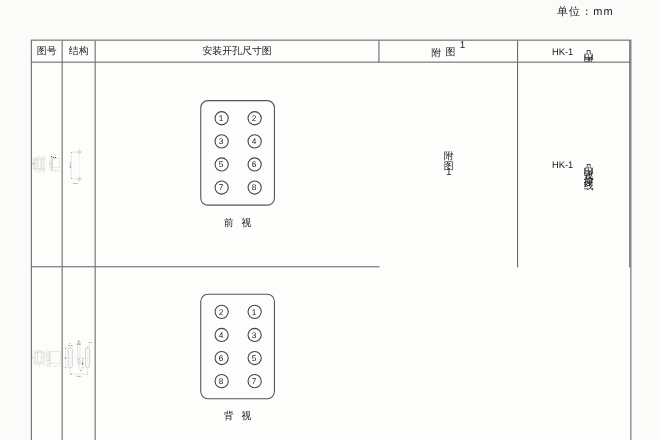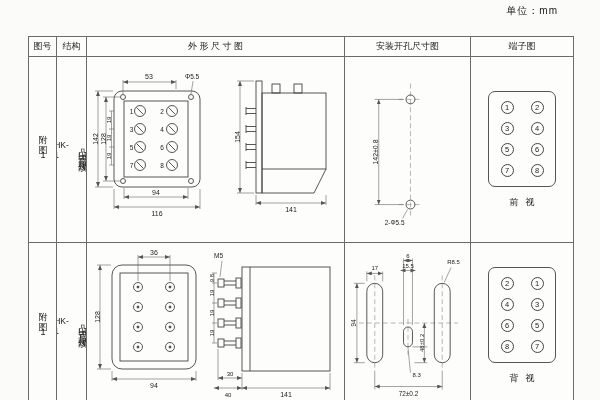--- a/index.html
+++ b/index.html
@@ -50,23 +50,21 @@
 </style>
 </head>
 <body>
 
 <div class="unit">单位：mm</div>
 
 <div class="spec-table">
 
   <div class="cell th">图号</div>
   <div class="cell th">结构</div>
-  <div class="cell th">外 形 尺 寸 图</div>
   <div class="cell th">安装开孔尺寸图</div>
-  <div class="cell th lc">端子图</div>
 
   <div class="cell">
     <div class="vtext fig-text">附图1</div>
   </div>
 
   <div class="cell struct">
     <span class="model">HK-1</span>
     <div class="vtext struct-text">凸出式前接线</div>
   </div>
 

